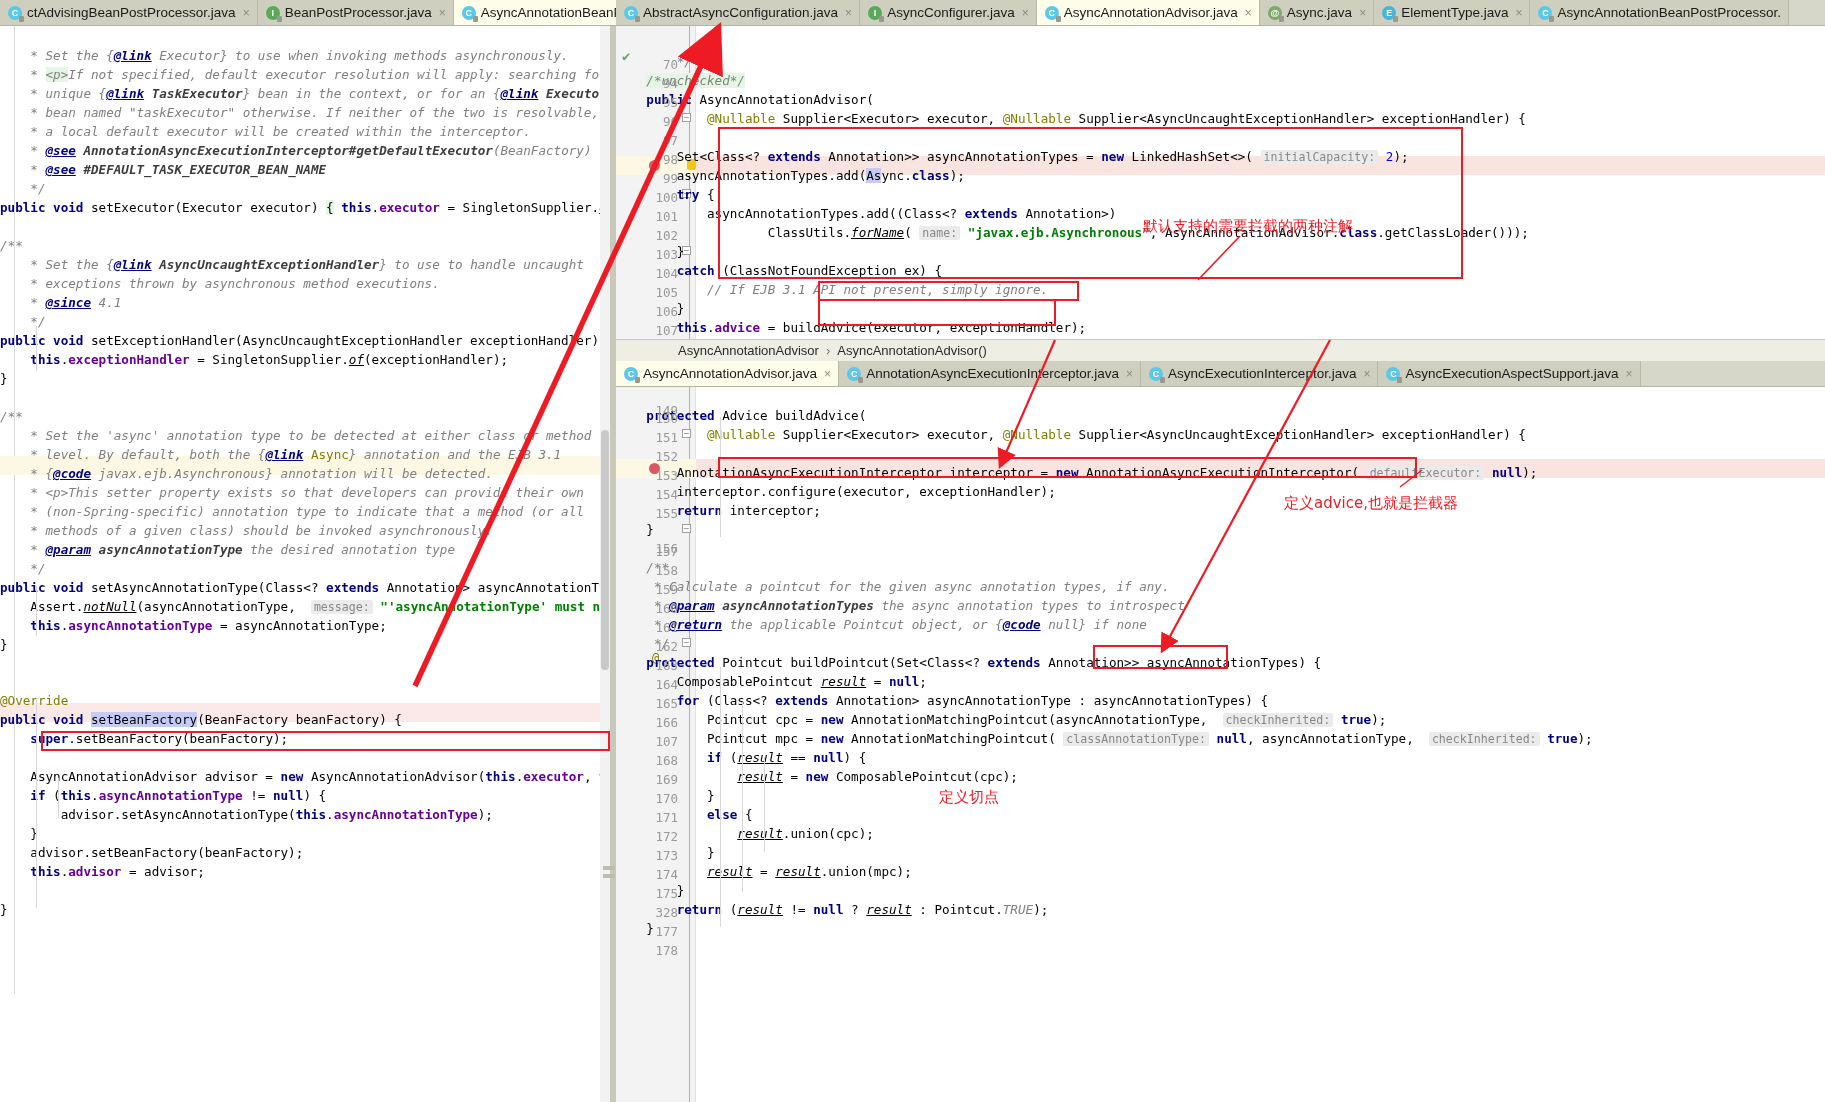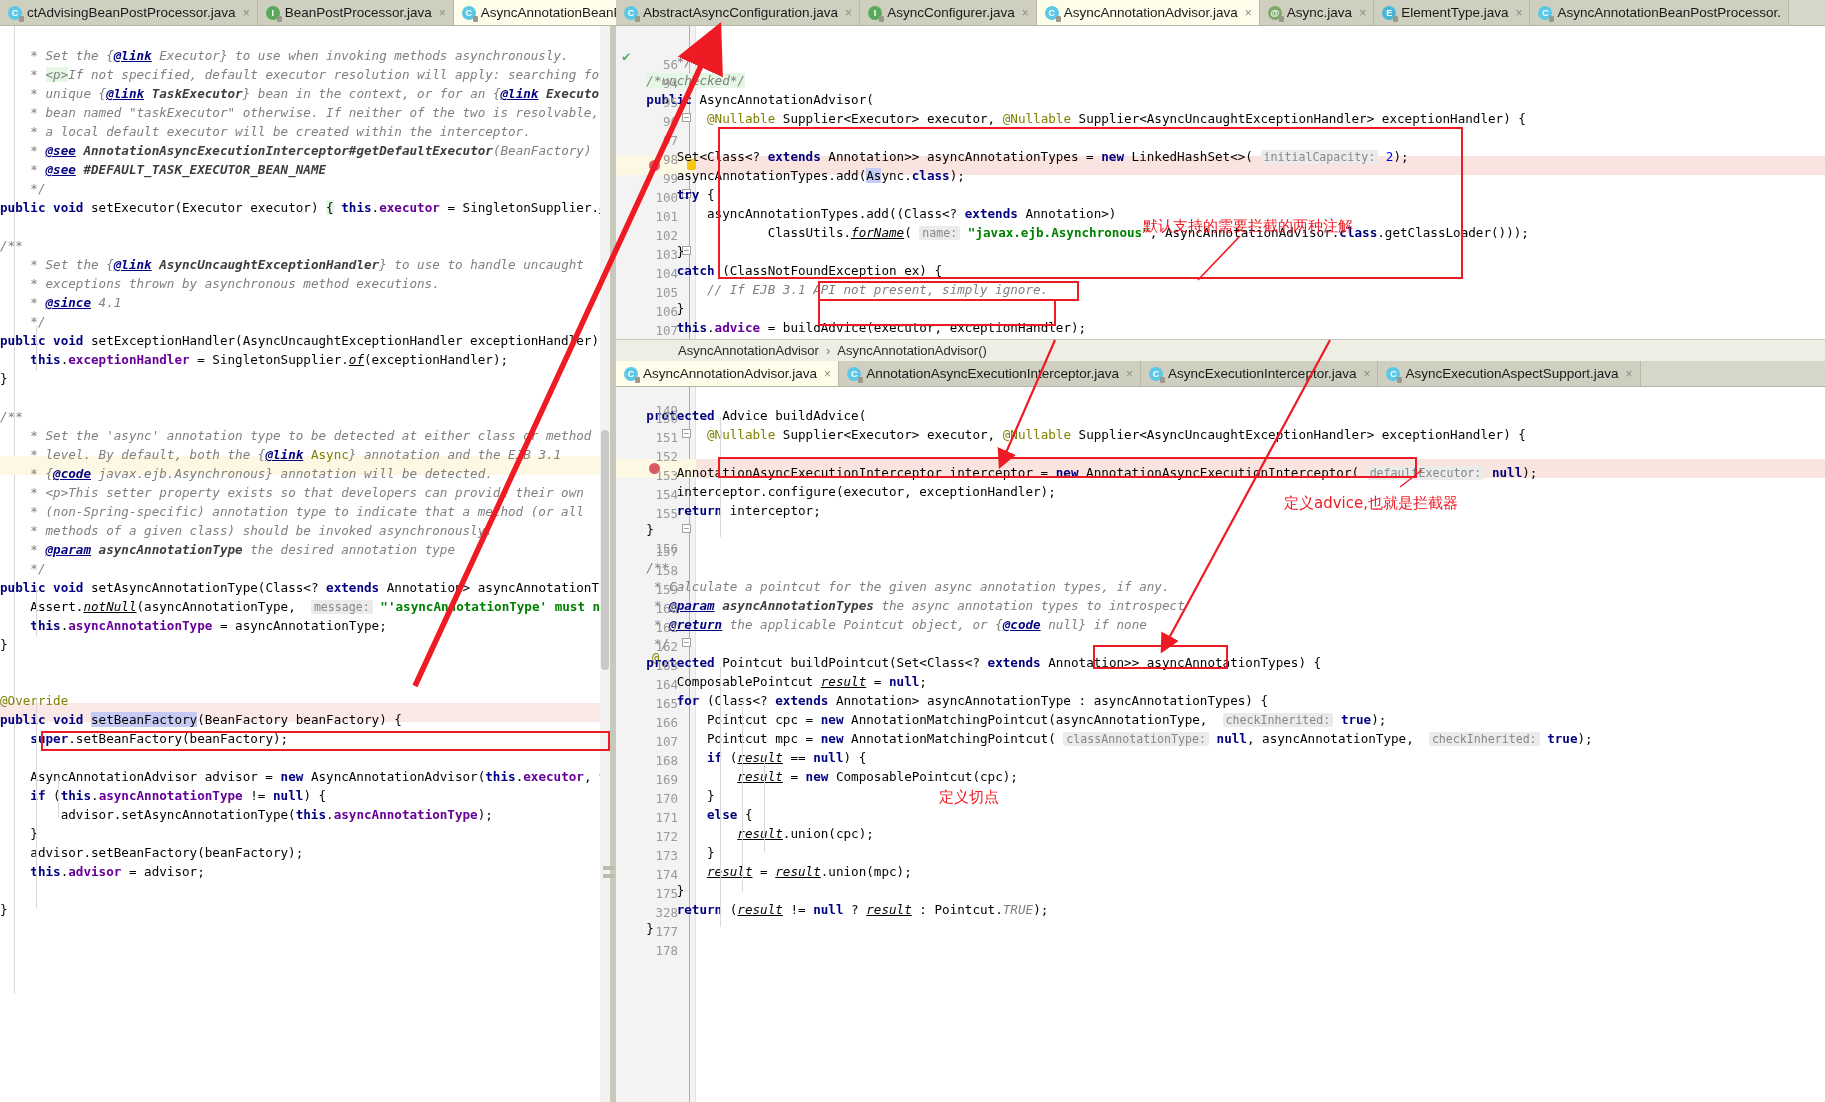--- a/index.html
+++ b/index.html
@@ -206,21 +206,21 @@
     <div class="checkmark" style="left:6px; top:22px;">✔</div>
     <div class="row-hl-pink2" style="top:130px; width:1209px; height:19px;"></div>
     <div class="row-hl-yellow" style="top:130px; width:80px; height:19px;"></div>
     <div class="breakpoint" style="left:33px; top:134px;"></div>
     <div class="bulb" style="left:71px; top:133px;"></div>
     <div class="fold" style="left:66px; top:87px;">–</div>
     <div class="fold" style="left:66px; top:163px;">–</div>
     <div class="fold" style="left:66px; top:220px;">–</div>
     <div class="code" id="rt-code" style="padding-left:88px; padding-top:2px;"><div class="ln" style="top: 26px;">        <span class="cm">*/</span></div><div class="ln" style="top: 45px;">    <span class="grnhl"><span class="cmt">/*unchecked*/</span></span></div><div class="ln" style="top: 64px;">    <span class="kw">public</span> AsyncAnnotationAdvisor(</div><div class="ln" style="top: 83px;">            <span class="ann">@Nullable</span> Supplier&lt;Executor&gt; executor, <span class="ann">@Nullable</span> Supplier&lt;AsyncUncaughtExceptionHandler&gt; exceptionHandler) {</div><div class="ln" style="top: 102px;"></div><div class="ln" style="top: 121px;">        Set&lt;Class&lt;? <span class="kw">extends</span> Annotation&gt;&gt; asyncAnnotationTypes = <span class="kw">new</span> LinkedHashSet&lt;&gt;( <span class="hint">initialCapacity:</span> <span class="num">2</span>);</div><div class="ln" style="top: 140px;">        asyncAnnotationTypes.add(<span class="sel">As</span>ync.<span class="kw">class</span>);</div><div class="ln" style="top: 159px;">        <span class="kw">try</span> {</div><div class="ln" style="top: 178px;">            asyncAnnotationTypes.add((Class&lt;? <span class="kw">extends</span> Annotation&gt;)</div><div class="ln" style="top: 197px;">                    ClassUtils.<span class="stat">forName</span>( <span class="hint">name:</span> <span class="str">"javax.ejb.Asynchronous"</span>, AsyncAnnotationAdvisor.<span class="kw">class</span>.getClassLoader()));</div><div class="ln" style="top: 216px;">        }</div><div class="ln" style="top: 235px;">        <span class="kw">catch</span> (ClassNotFoundException ex) {</div><div class="ln" style="top: 254px;">            <span class="cm">// If EJB 3.1 API not present, simply ignore.</span></div><div class="ln" style="top: 273px;">        }</div><div class="ln" style="top: 292px;">        <span class="kw">this</span>.<span class="fld">advice</span> = buildAdvice(executor, exceptionHandler);</div><div class="ln" style="top: 311px;">        . = buildPointcut(asyncAnnotationTypes);</div></div>
     <div class="gutter-num-wrap" id="rt-nums"></div>
-  <div class="gutter-num" style="top: 31px; right: 1147px;">56</div>
+  <div class="gutter-num" style="top: 31px; right: 1147px;">70</div>
       <div class="gutter-num" style="top: 50px; right: 1147px;">94</div>
       <div class="gutter-num" style="top: 69px; right: 1147px;">95</div>
       <div class="gutter-num" style="top: 88px; right: 1147px;">96</div>
       <div class="gutter-num" style="top: 107px; right: 1147px;">97</div>
       <div class="gutter-num" style="top: 126px; right: 1147px;">98</div>
       <div class="gutter-num" style="top: 145px; right: 1147px;">99</div>
       <div class="gutter-num" style="top: 164px; right: 1147px;">100</div>
       <div class="gutter-num" style="top: 183px; right: 1147px;">101</div>
       <div class="gutter-num" style="top: 202px; right: 1147px;">102</div>
       <div class="gutter-num" style="top: 221px; right: 1147px;">103</div>

